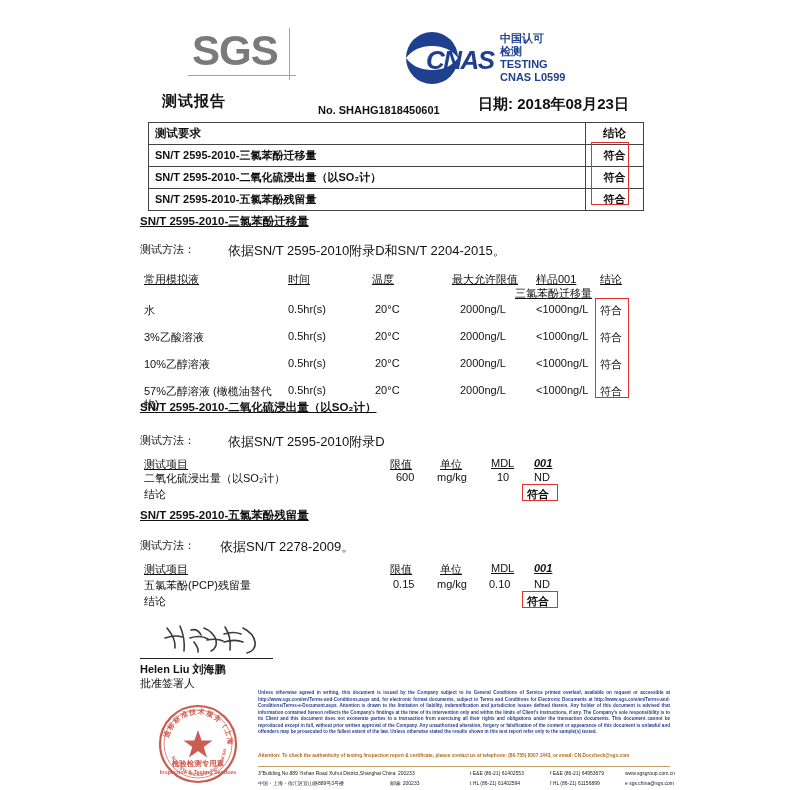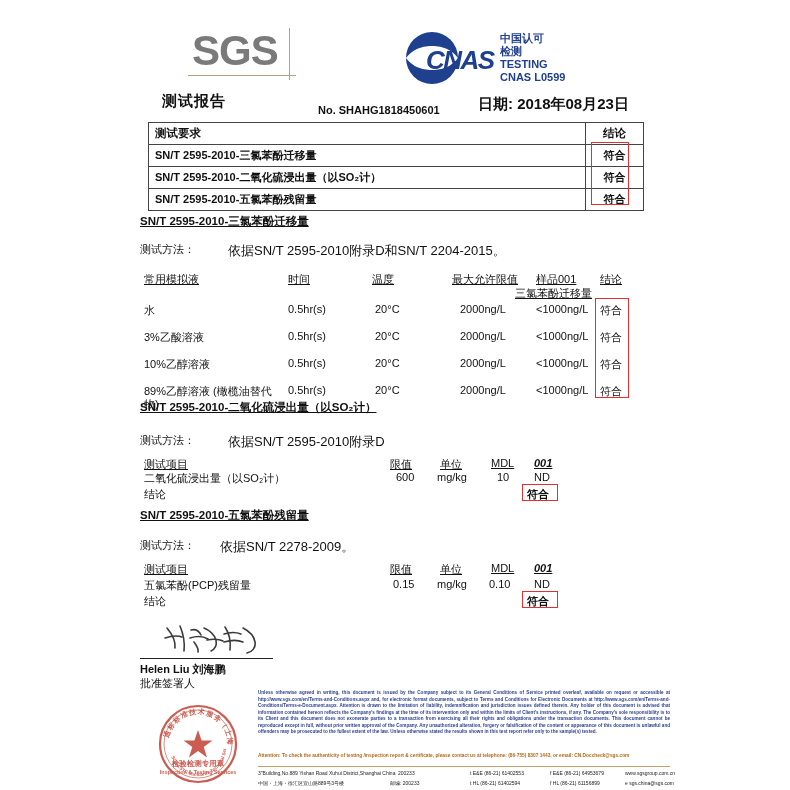--- a/index.html
+++ b/index.html
@@ -391,21 +391,21 @@
   <div class="cell" style="left:536px; top:330px;">&lt;1000ng/L</div>
   <div class="cell" style="left:600px; top:330px;">符合</div>
 
   <div class="cell" style="left:144px; top:357px;">10%乙醇溶液</div>
   <div class="cell" style="left:288px; top:357px;">0.5hr(s)</div>
   <div class="cell" style="left:375px; top:357px;">20°C</div>
   <div class="cell" style="left:460px; top:357px;">2000ng/L</div>
   <div class="cell" style="left:536px; top:357px;">&lt;1000ng/L</div>
   <div class="cell" style="left:600px; top:357px;">符合</div>
 
-  <div class="cell" style="left:144px; top:384px;">89%乙醇溶液 (橄榄油替代</div>
+  <div class="cell" style="left:144px; top:384px;">57%乙醇溶液 (橄榄油替代</div>
   <div class="cell" style="left:144px; top:397px;">物)</div>
   <div class="cell" style="left:288px; top:384px;">0.5hr(s)</div>
   <div class="cell" style="left:375px; top:384px;">20°C</div>
   <div class="cell" style="left:460px; top:384px;">2000ng/L</div>
   <div class="cell" style="left:536px; top:384px;">&lt;1000ng/L</div>
   <div class="cell" style="left:600px; top:384px;">符合</div>
 
   <div class="redbox" style="left:595px; top:298px; width:34px; height:100px;"></div>
 
   <div class="sec-head" style="left:140px; top:400px;">SN/T 2595-2010-二氧化硫浸出量（以SO₂计）</div>

